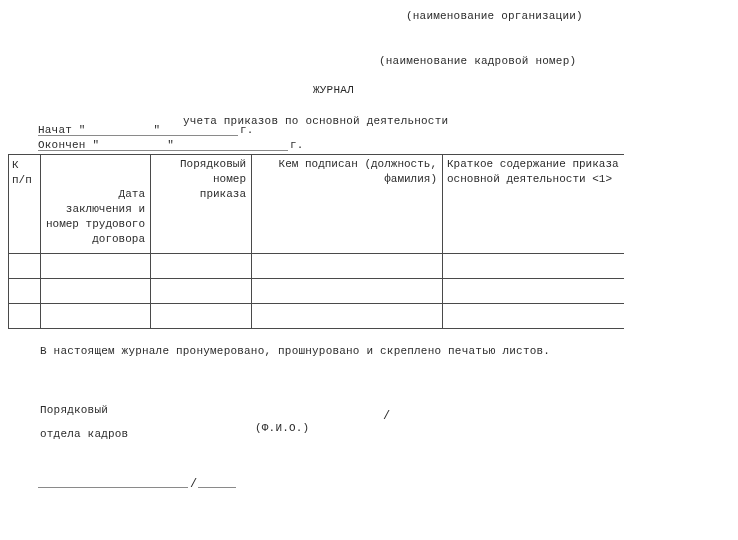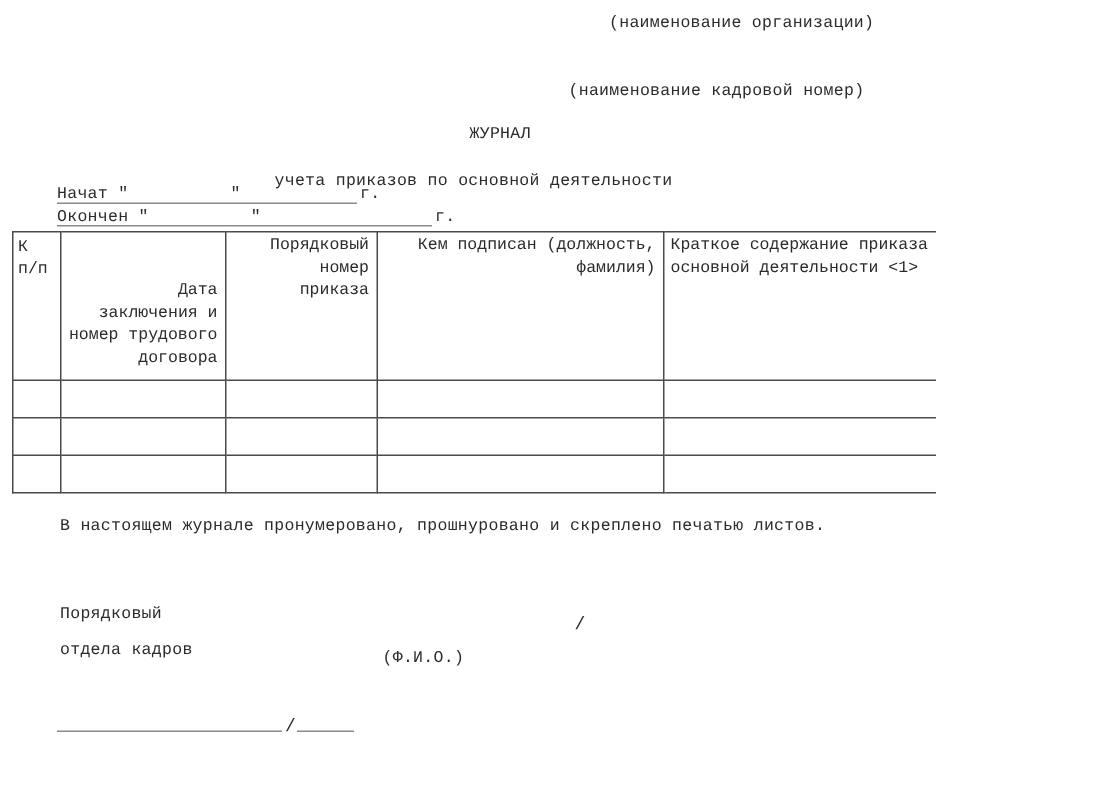--- a/index.html
+++ b/index.html
@@ -69,21 +69,21 @@
   .hc-left     { text-align: left; }
   .hc-num      { text-align: left; padding: 3px 2px 0 3px; }
   .hc-mid      { padding-top: 32px; }
   .hc-mid2     { padding-top: 2px; }
 
   
   #sealed-note   { left: 40px;  top: 345px; }
   #chief-line1   { left: 40px;  top: 404px; }
   #chief-line2   { left: 40px;  top: 428px; }
   #slash-top     { left: 383px; top: 410px; font-size: 12px; }
-  #fio-label     { left: 255px; top: 433px; }
+  #fio-label     { left: 255px; top: 422px; }
 
   #sig-rule-a    { left: 38px;  top: 487px; width: 150px; }
   #slash-bottom  { left: 190px; top: 478px; font-size: 12px; }
   #sig-rule-b    { left: 198px; top: 487px; width: 38px; }
   #signature-lbl { left: 664px; top: 500px; text-align: center; }
 </style>
 </head>
 <body>
 
 <div id="page">

